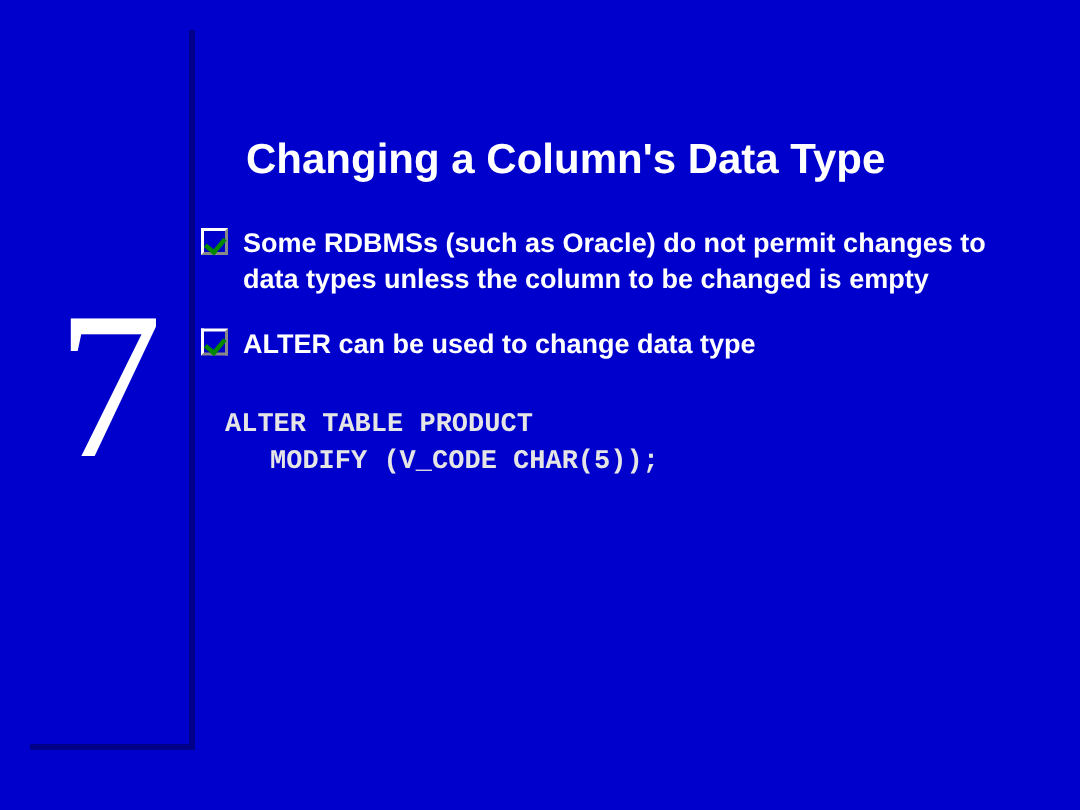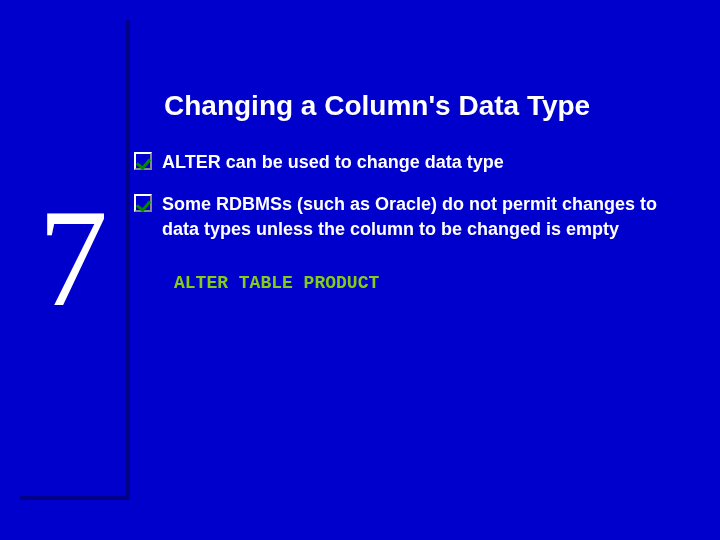--- a/index.html
+++ b/index.html
@@ -73,47 +73,48 @@
     transform: rotate(40deg);
   }
   .bullet-text {
     font-size: 18px;
     font-weight: bold;
     color: #FFFFFF;
     line-height: 1.35;
   }
   .code-block {
     margin-top: 30px;
-    margin-left: 40px;
+    margin-left: 16px;
     font-family: "Courier New", Courier, monospace;
     font-size: 18px;
     font-weight: bold;
-    color: #84cc16;
+    color: #e5e5e5;
     line-height: 1.4;
   }
   .code-line-indent {
     margin-left: 30px;
   }
 </style>
 </head>
 <body>
 
 <div class="chapter-block">
   <div class="chapter-number">7</div>
 </div>
 
 <div class="content">
   <h1 class="title">Changing a Column's Data Type</h1>
 
   <div class="bullet-row">
     <div class="bullet-icon"></div>
-    <div class="bullet-text">ALTER can be used to change data type</div>
+    <div class="bullet-text">Some RDBMSs (such as Oracle) do not permit changes to data types unless the column to be changed is empty</div>
   </div>
 
   <div class="bullet-row">
     <div class="bullet-icon"></div>
-    <div class="bullet-text">Some RDBMSs (such as Oracle) do not permit changes to data types unless the column to be changed is empty</div>
+    <div class="bullet-text">ALTER can be used to change data type</div>
   </div>
 
   <div class="code-block">
     <div>ALTER TABLE PRODUCT</div>
+    <div class="code-line-indent">MODIFY (V_CODE CHAR(5));</div>
   </div>
 </div>
 
 </body></html>

